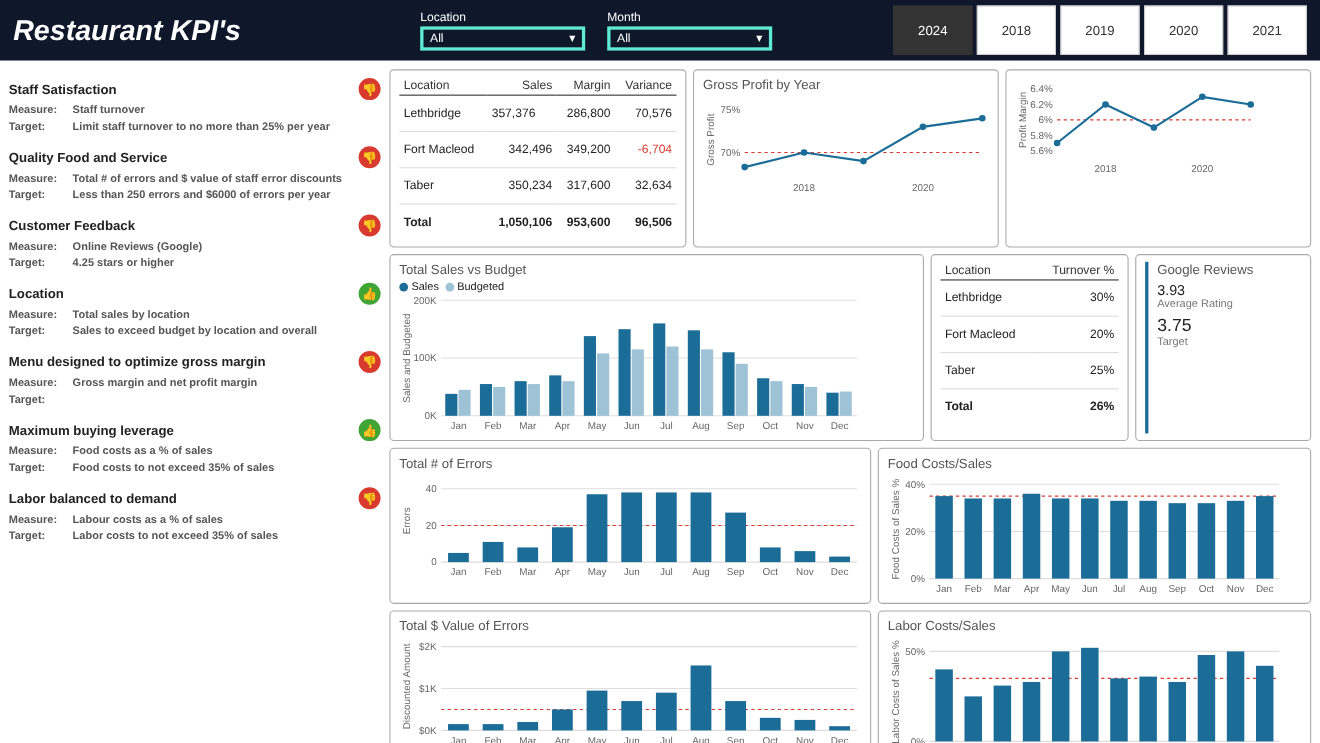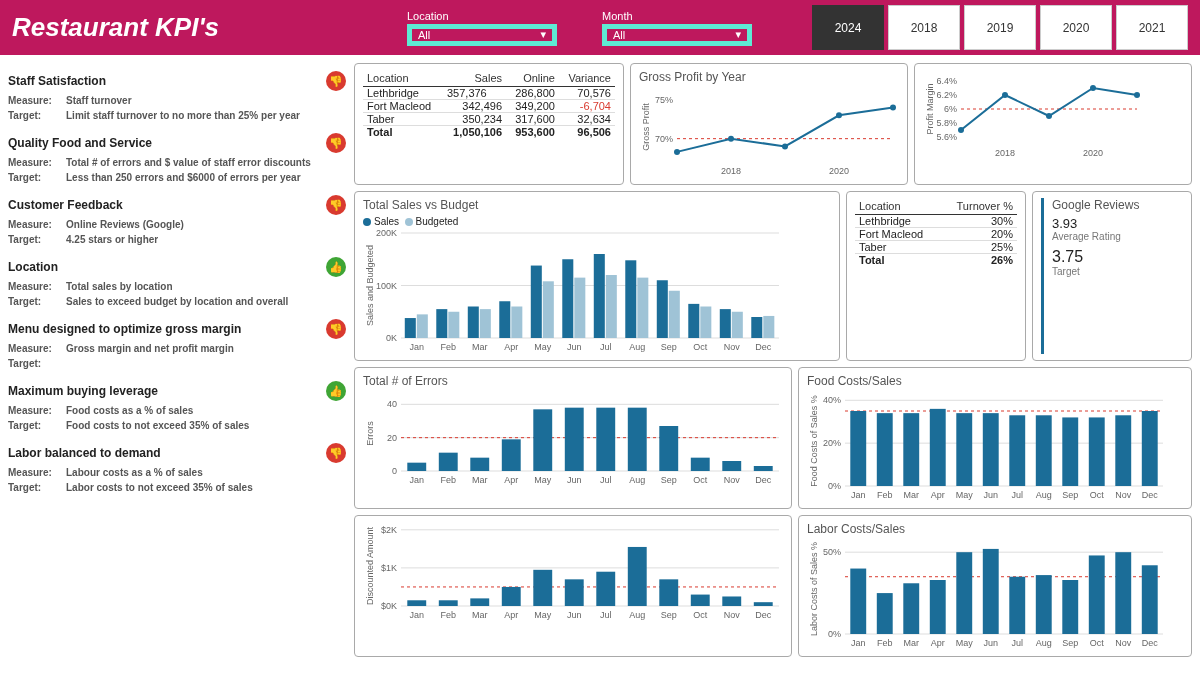--- a/index.html
+++ b/index.html
@@ -1,22 +1,22 @@
 <!DOCTYPE html>
 <html><head>
 <meta charset="utf-8">
 <style>
   * { box-sizing: border-box; }
   body { margin:0; font-family: "Segoe UI", Arial, sans-serif; font-size:11px; color:#222; background:#fff; }
 
-  .header { background:#be185d; color:#fff; height:55px; display:flex; align-items:center; padding:4px 12px;gap:25px; }
+  .header { background:#0f172a; color:#fff; height:55px; display:flex; align-items:center; padding:4px 12px; }
   .header h1 { font-size:26px; font-weight:600; margin:0; flex:0 0 370px; font-style:italic; }
   .filter { margin-right:20px; }
   .filter-label { font-size:11px; color:#fff; margin-bottom:2px; }
-  .filter-select { border:5px solid #5eead4; width:150px; height:22px; padding:0 6px; display:flex; align-items:center; justify-content:space-between; cursor:pointer; color:#fff; }
+  .filter-select { border:3px solid #5eead4; width:150px; height:22px; padding:0 6px; display:flex; align-items:center; justify-content:space-between; cursor:pointer; color:#fff; }
   .year-tabs { display:flex; margin-left:auto; }
   .year-tab { width:72px; height:45px; border:1px solid #ccc; background:#fff; color:#333; display:flex; align-items:center; justify-content:center; cursor:pointer; font-size:12px; margin-left:4px; }
   .year-tab.active { background:#333; color:#fff; border-color:#333; }
 
   .main { display:flex; padding:8px; gap:8px; }
   .sidebar { flex:0 0 338px; padding-top:8px; }
   .kpi-item { margin-bottom:12px; }
   .kpi-head { display:flex; align-items:center; justify-content:space-between; }
   .kpi-title { font-weight:600; font-size:12px; }
   .thumb { width:20px; height:20px; border-radius:50%; display:flex; align-items:center; justify-content:center; color:#fff; font-size:11px; }
@@ -26,21 +26,21 @@
   .kpi-row .lbl { flex:0 0 58px; color:#555; }
   .kpi-row .val { flex:1; }
 
   .content { flex:1; display:flex; flex-direction:column; gap:6px; }
   .row { display:flex; gap:6px; }
   .card { border:1px solid #a9a9a9; border-radius:4px; padding:6px 8px; background:#fff; position:relative; }
   .card-title { font-size:12px; color:#555; margin-bottom:4px; }
 
   table.data { border-collapse:collapse; width:100%; font-size:11px; }
   table.data th { text-align:left; border-bottom:1px solid #333; padding:2px 4px; font-weight:400; color:#333; }
-  table.data td { padding:0 4px; border-bottom:1px solid #ddd; }
+  table.data td { padding:10px 4px; border-bottom:1px solid #ddd; }
   table.data tr.total td { font-weight:700; border-bottom:none; }
   .neg { color:#d93a2f; }
 
   .chart-svg { display:block; }
   .axis-label { font-size:9px; fill:#666; }
   .ytitle { font-size:9px; fill:#666; }
   .grid { stroke:#ddd; stroke-width:1; }
   .target { stroke:#d93a2f; stroke-width:1; stroke-dasharray:3 3; }
 
   .legend-dot { display:inline-block; width:8px; height:8px; border-radius:50%; margin-right:3px; vertical-align:middle;}
@@ -181,21 +181,21 @@
 
   <div class="content">
 
     <div class="row">
       <div class="card" style="flex:0 0 270px">
         <table class="data">
           <thead>
               <tr id="st-head">
                 <th style="">Location</th>
                 <th style="text-align:right">Sales</th>
-                <th style="text-align:right">Online</th>
+                <th style="text-align:right">Margin</th>
                 <th style="text-align:right">Variance</th>
               </tr>
             </thead>
           <tbody id="st-body">
               <tr>
                 <td>Lethbridge</td>
                 <td style="">357,376</td>
                 <td style="text-align:right">286,800</td>
                 <td style="text-align:right" class="">70,576</td>
               </tr>
@@ -423,20 +423,21 @@
             <text x="289.75" y="106" text-anchor="middle" class="axis-label">Oct</text>
             <text x="316.25" y="106" text-anchor="middle" class="axis-label">Nov</text>
             <text x="342.75" y="106" text-anchor="middle" class="axis-label">Dec</text>
             <text x="0" y="0" transform="translate(10 49) rotate(-90)" text-anchor="middle" class="ytitle">Food Costs of Sales %</text>
           </svg>
       </div>
     </div>
 
     <div class="row">
       <div class="card" style="flex:1">
+        <div class="card-title">Total $ Value of Errors</div>
         <svg id="svg-errv" class="chart-svg" width="420" height="100">
             <line x1="38" x2="416" y1="84" y2="84" class="grid"></line>
             <text x="34" y="87" text-anchor="end" class="axis-label">$0K</text>
             <line x1="38" x2="416" y1="45.904761904761905" y2="45.904761904761905" class="grid"></line>
             <text x="34" y="48.904761904761905" text-anchor="end" class="axis-label">$1K</text>
             <line x1="38" x2="416" y1="7.80952380952381" y2="7.80952380952381" class="grid"></line>
             <text x="34" y="10.80952380952381" text-anchor="end" class="axis-label">$2K</text>
             <line x1="38" x2="416" y1="64.95238095238095" y2="64.95238095238095" class="target"></line>
             <rect x="44.3" y="78.28571428571429" width="18.9" height="5.714285714285708" fill="#1b6d98"></rect>
             <rect x="75.8" y="78.28571428571429" width="18.9" height="5.714285714285708" fill="#1b6d98"></rect>

